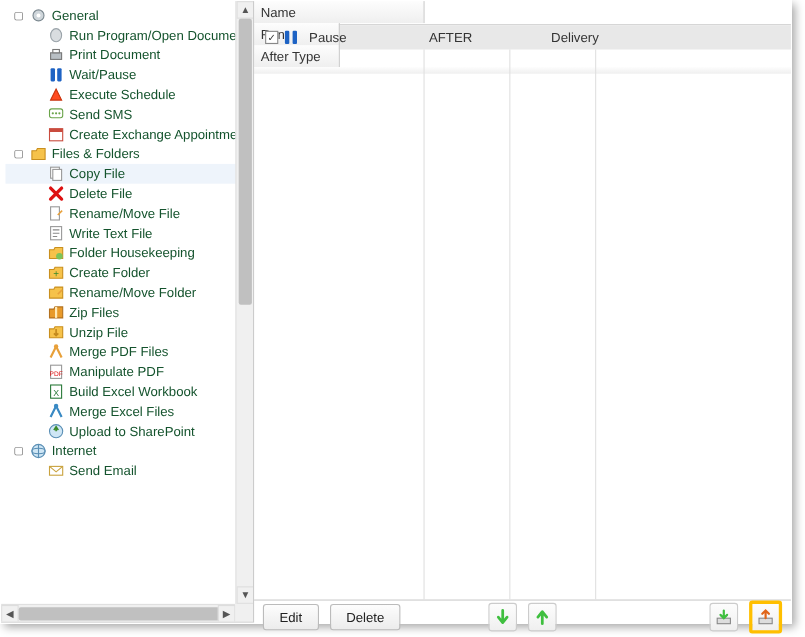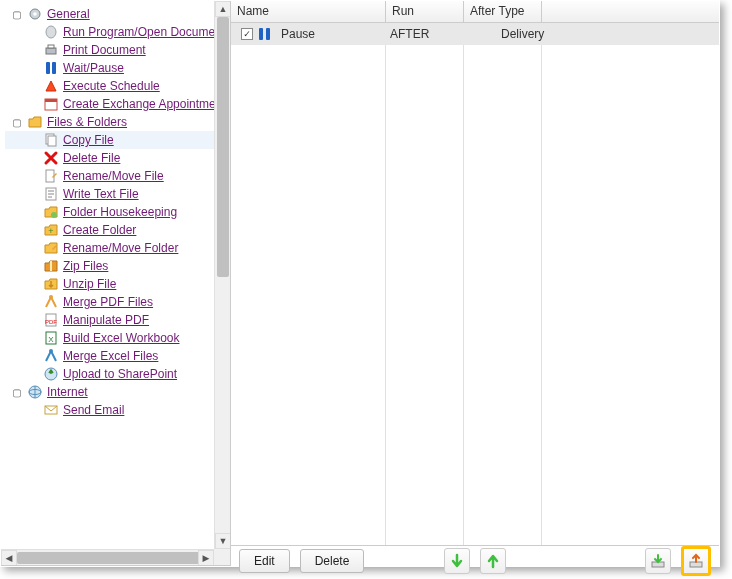--- a/index.html
+++ b/index.html
@@ -59,21 +59,21 @@
 }
 .tree-icon {
   width: 16px;
   height: 16px;
   margin-right: 4px;
   display: inline-flex;
   align-items: center;
   justify-content: center;
   flex-shrink: 0;
 }
-.tree-label { color: #701a75; text-decoration: underline; }
+.tree-label { color: #14532d; }
 .vert-scrollbar {
   position: absolute;
   right: 0;
   top: 0;
   width: 16px;
   height: calc(100% - 16px);
   background: #f0f0f0;
   border-left: 1px solid #e0e0e0;
 }
 .vert-arrow {
@@ -148,20 +148,21 @@
   display: flex;
   border-bottom: 1px solid #ccc;
 }
 .table {
   flex: 1;
 }
 .thead {
   display: flex;
   height: 22px;
   border-bottom: 1px solid #ccc;
+  flex-direction: column;
 }
 .th {
   background: linear-gradient(#fdfdfd, #efefef);
   border-right: 1px solid #ccc;
   padding: 3px 6px;
   color: #333;
   font-size: 12px;
 }
 .th.name { width: 155px; }
 .th.run { width: 78px; }
@@ -277,20 +278,31 @@
             </span>
             <span class="tree-label">Wait/Pause</span>
           </div>
           <div class="tree-node level-1">
             <span class="tree-icon">
               <svg width="16" height="16">
                 <path d="M3 13 L8 3 L13 13 Z" fill="#ff4a1f" stroke="#c9310b"></path>
               </svg>
             </span>
             <span class="tree-label">Execute Schedule</span>
+          </div>
+          <div class="tree-node level-1">
+            <span class="tree-icon">
+              <svg width="16" height="16">
+                <rect x="2" y="3" width="12" height="8" rx="2" fill="#fff" stroke="#6aa44a"></rect>
+                <circle cx="5" cy="7" r="1" fill="#6aa44a"></circle>
+                <circle cx="8" cy="7" r="1" fill="#6aa44a"></circle>
+                <circle cx="11" cy="7" r="1" fill="#6aa44a"></circle>
+              </svg>
+            </span>
+            <span class="tree-label">Send SMS</span>
           </div>
           <div class="tree-node level-1">
             <span class="tree-icon">
               <svg width="16" height="16">
                 <rect x="2" y="3" width="12" height="11" fill="#fff" stroke="#c94b3e"></rect>
                 <rect x="2" y="3" width="12" height="3" fill="#c94b3e"></rect>
               </svg>
             </span>
             <span class="tree-label">Create Exchange Appointment</span>
           </div>

